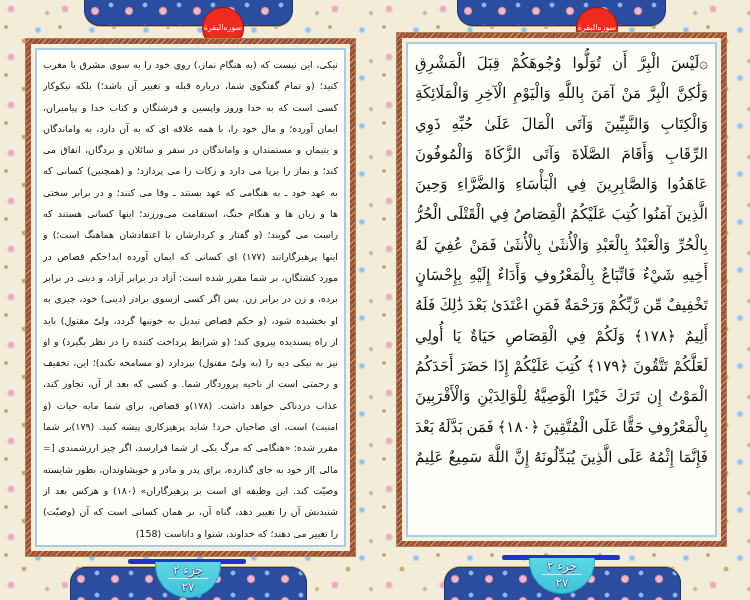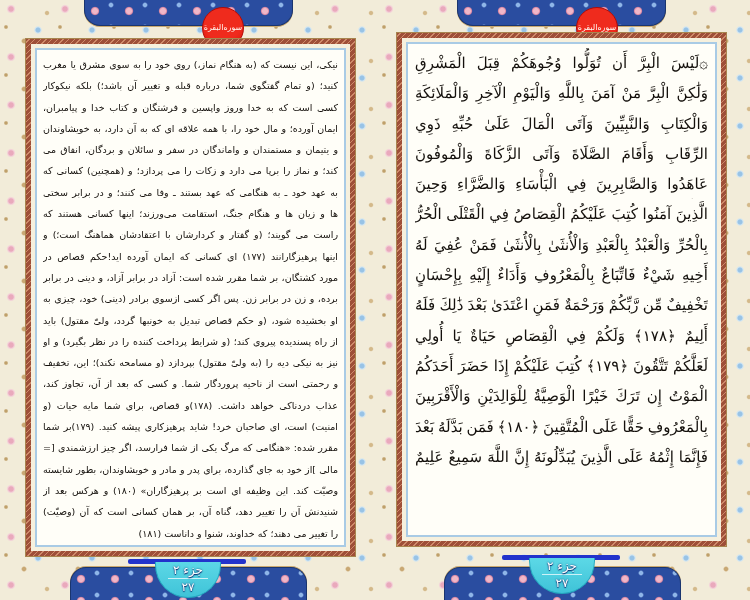--- a/index.html
+++ b/index.html
@@ -92,40 +92,40 @@
 
   <div class="surah-badge" style="left:167px;">سوره‌البقرة</div>
   <div class="surah-badge" style="left:541px;">سوره‌البقرة</div>
 
   <div class="frame" style="left:25px;top:38px;width:331px;height:519px;">
     <div class="gap">
       <div class="panel fa">
         <div class="ln">نیکی، این نیست که (به هنگام نماز،) روی خود را به سوی مشرق یا مغرب</div>
         <div class="ln">کنید؛ (و تمام گفتگوی شما، درباره قبله و تغییر آن باشد؛) بلکه نیکوکار</div>
         <div class="ln">کسی است که به خدا وروز واپسین و فرشتگان و کتاب خدا و پیامبران،</div>
-        <div class="ln">ایمان آورده؛ و مال خود را، با همه علاقه ای که به آن دارد، به خویشاوندان</div>
+        <div class="ln">ایمان آورده؛ و مال خود را، با همه علاقه ای که به آن دارد، به واماندگان</div>
         <div class="ln">و یتیمان و مستمندان و واماندگان در سفر و سائلان و بردگان، انفاق می</div>
         <div class="ln">کند؛ و نماز را برپا می دارد و زکات را می پردازد؛ و (همچنین) کسانی که</div>
         <div class="ln">به عهد خود ـ به هنگامی که عهد بستند ـ وفا می کنند؛ و در برابر سختی</div>
         <div class="ln">ها و زیان ها و هنگام جنگ، استقامت می‌ورزند؛ اینها کسانی هستند که</div>
         <div class="ln">راست می گویند؛ (و گفتار و کردارشان با اعتقادشان هماهنگ است؛) و</div>
         <div class="ln">اینها پرهیزگارانند (۱۷۷) ای کسانی که ایمان آورده اید!حکم قصاص در</div>
         <div class="ln">مورد کشتگان، بر شما مقرر شده است: آزاد در برابر آزاد، و دینی در برابر</div>
         <div class="ln">برده، و زن در برابر زن. پس اگر کسی ازسوی برادر (دینی) خود، چیزی به</div>
         <div class="ln">او بخشیده شود، (و حکم قصاص تبدیل به خونبها گردد، ولیّ مقتول) باید</div>
         <div class="ln">از راه پسندیده پیروی کند؛ (و شرایط پرداخت کننده را در نظر بگیرد) و او</div>
         <div class="ln">نیز به نیکی دیه را (به ولیّ مقتول) بپردازد (و مسامحه نکند)؛ این، تخفیف</div>
         <div class="ln">و رحمتی است از ناحیه پروردگار شما. و کسی که بعد از آن، تجاوز کند،</div>
         <div class="ln">عذاب دردناکی خواهد داشت. (۱۷۸)و قصاص، برای شما مایه حیات (و</div>
         <div class="ln">امنیت) است، ای صاحبان خرد! شاید پرهیزکاری پیشه کنید. (۱۷۹)بر شما</div>
         <div class="ln">مقرر شده: «هنگامی که مرگ یکی از شما فرارسد، اگر چیز ارزشمندی [=</div>
         <div class="ln">مالی ]از خود به جای گذارده، برای پدر و مادر و خویشاوندان، بطور شایسته</div>
         <div class="ln">وصیّت کند. این وظیفه ای است بر پرهیزگاران» (۱۸۰) و هرکس بعد از</div>
         <div class="ln">شنیدنش آن را تغییر دهد، گناه آن، بر همان کسانی است که آن (وصیّت)</div>
-        <div class="ln">را تغییر می دهند؛ که خداوند، شنوا و داناست (۱۸۱)</div>
+        <div class="ln">را تغییر می دهند؛ که خداوند، شنوا و داناست (158)</div>
       </div>
     </div>
   </div>
 
   <div class="frame" style="left:396px;top:32px;width:331px;height:515px;">
     <div class="gap">
       <div class="panel ar">
         <div class="ln">۞لَيْسَ الْبِرَّ أَن تُوَلُّوا وُجُوهَكُمْ قِبَلَ الْمَشْرِقِ وَالْمَغْرِبِ</div>
         <div class="ln">وَلَٰكِنَّ الْبِرَّ مَنْ آمَنَ بِاللَّهِ وَالْيَوْمِ الْآخِرِ وَالْمَلَائِكَةِ</div>
         <div class="ln">وَالْكِتَابِ وَالنَّبِيِّينَ وَآتَى الْمَالَ عَلَىٰ حُبِّهِ ذَوِي الْقُرْبَىٰ</div>

